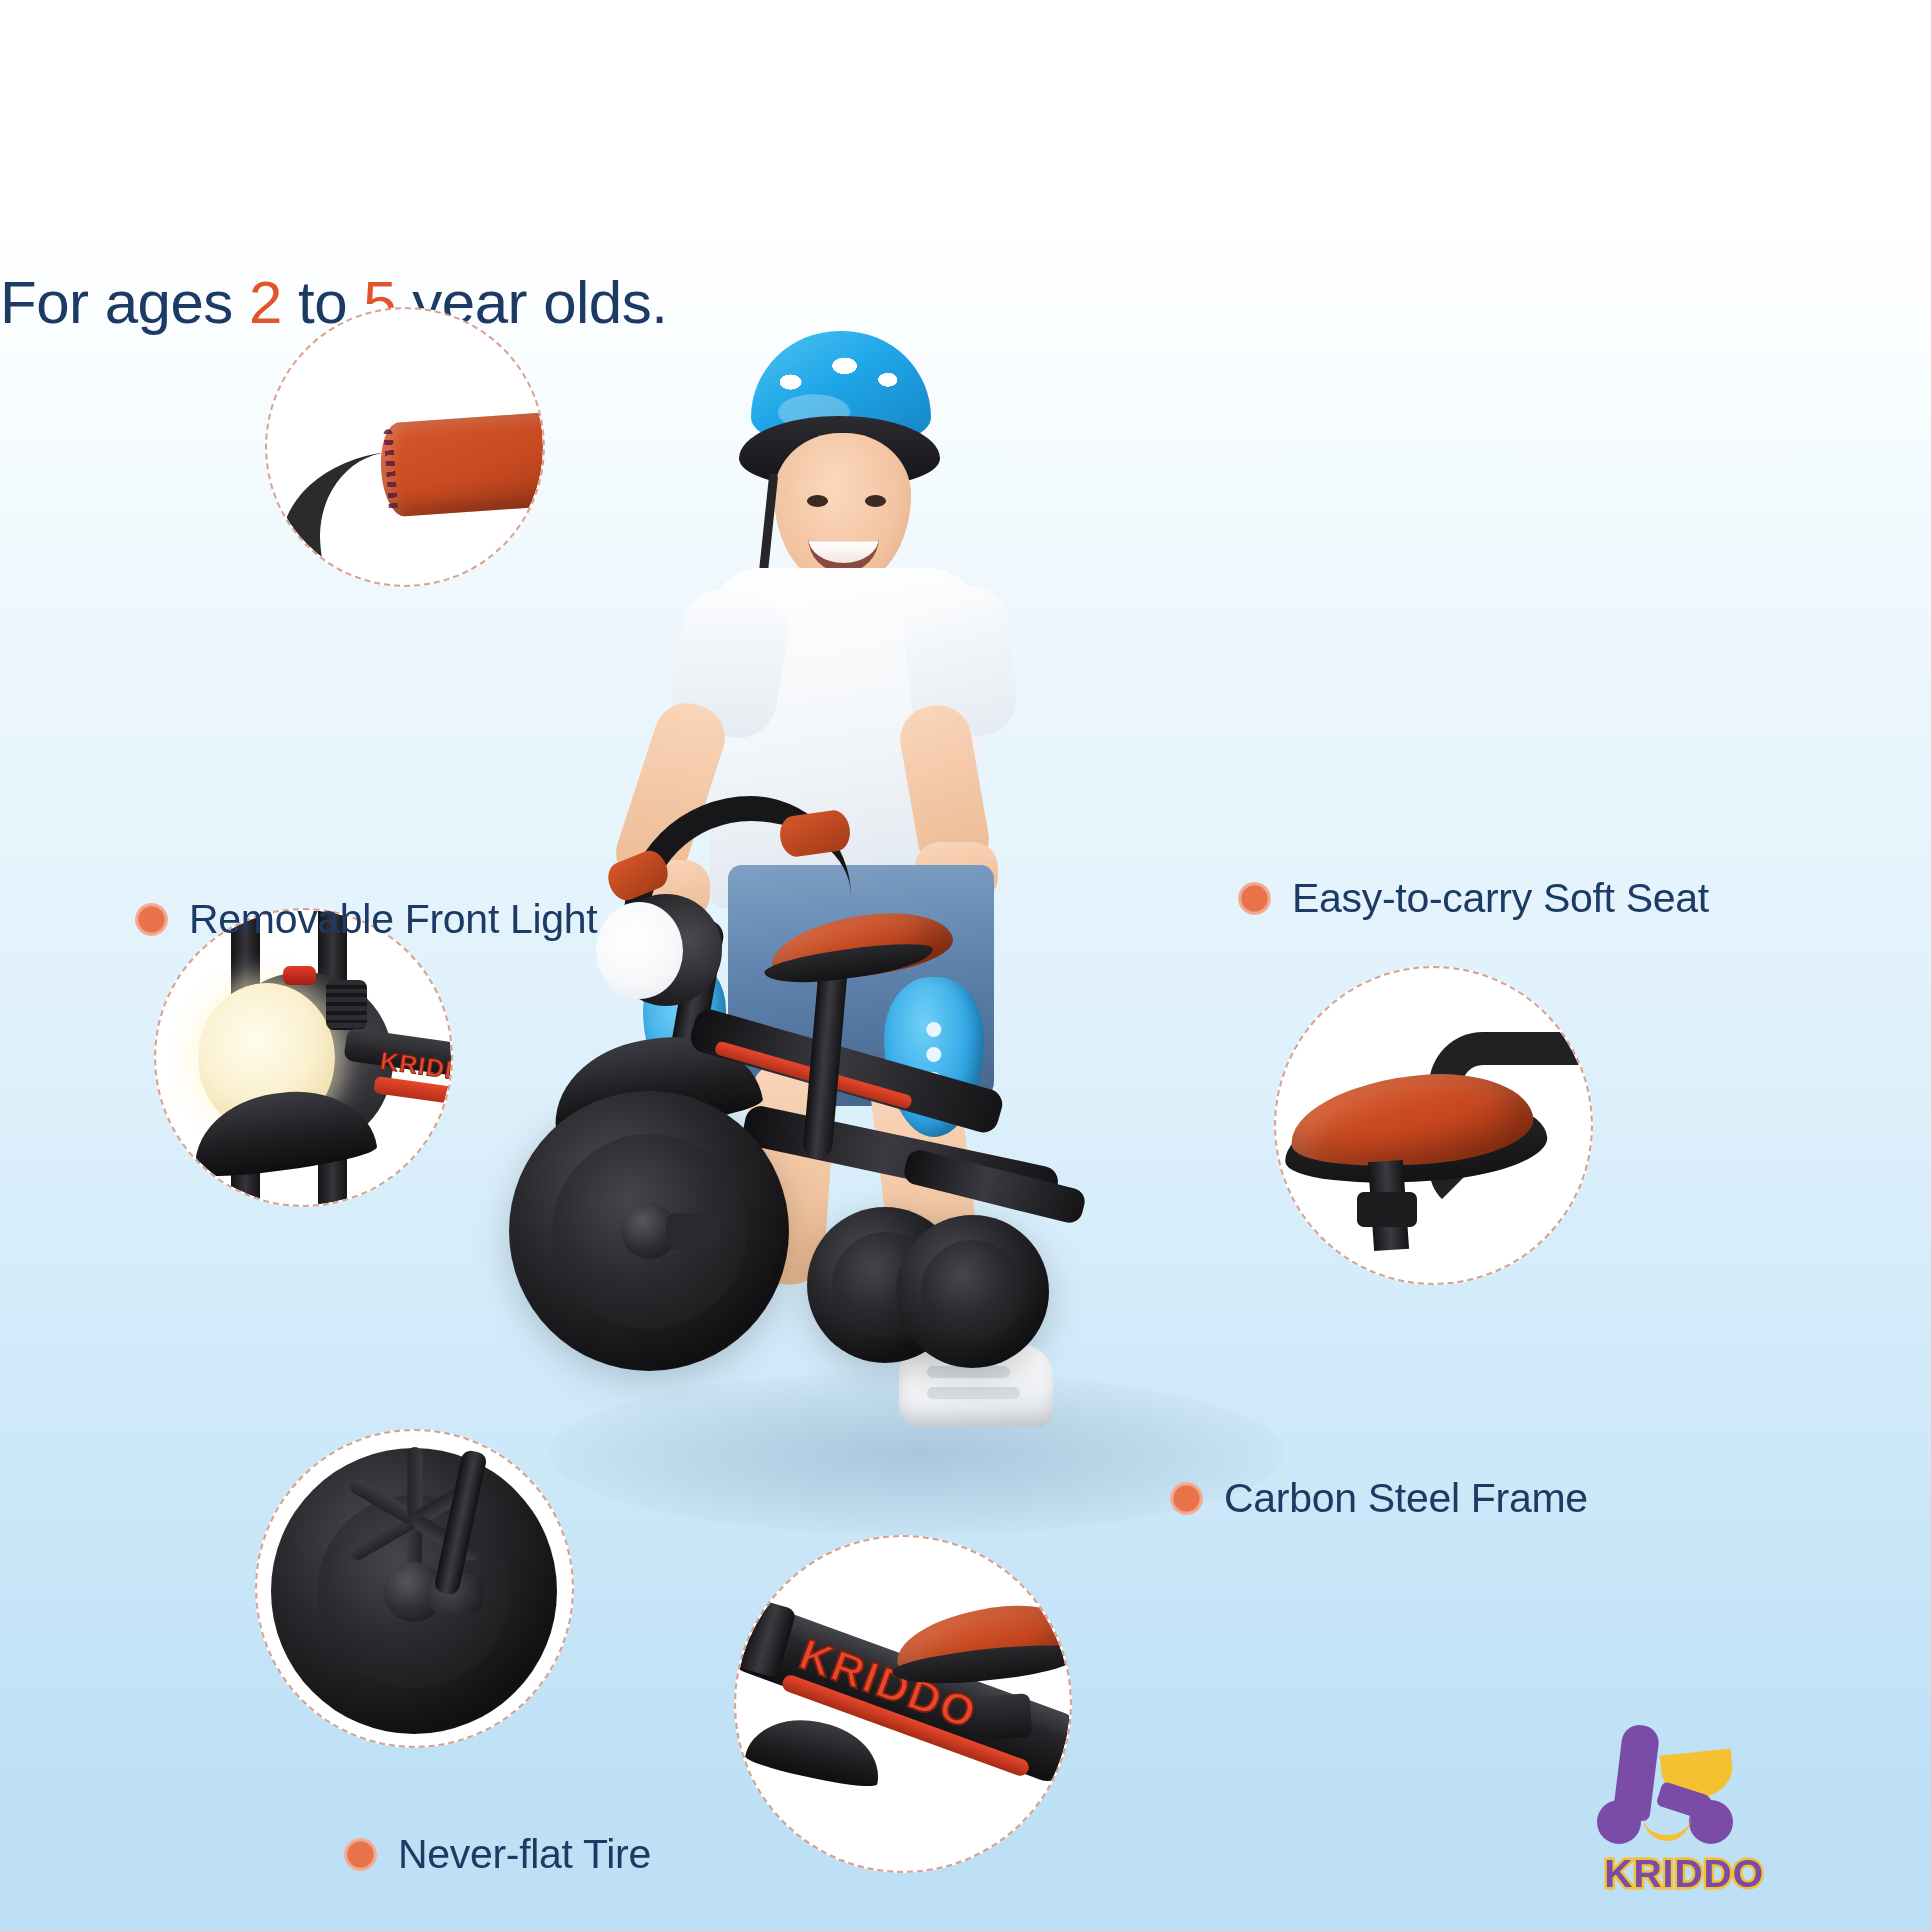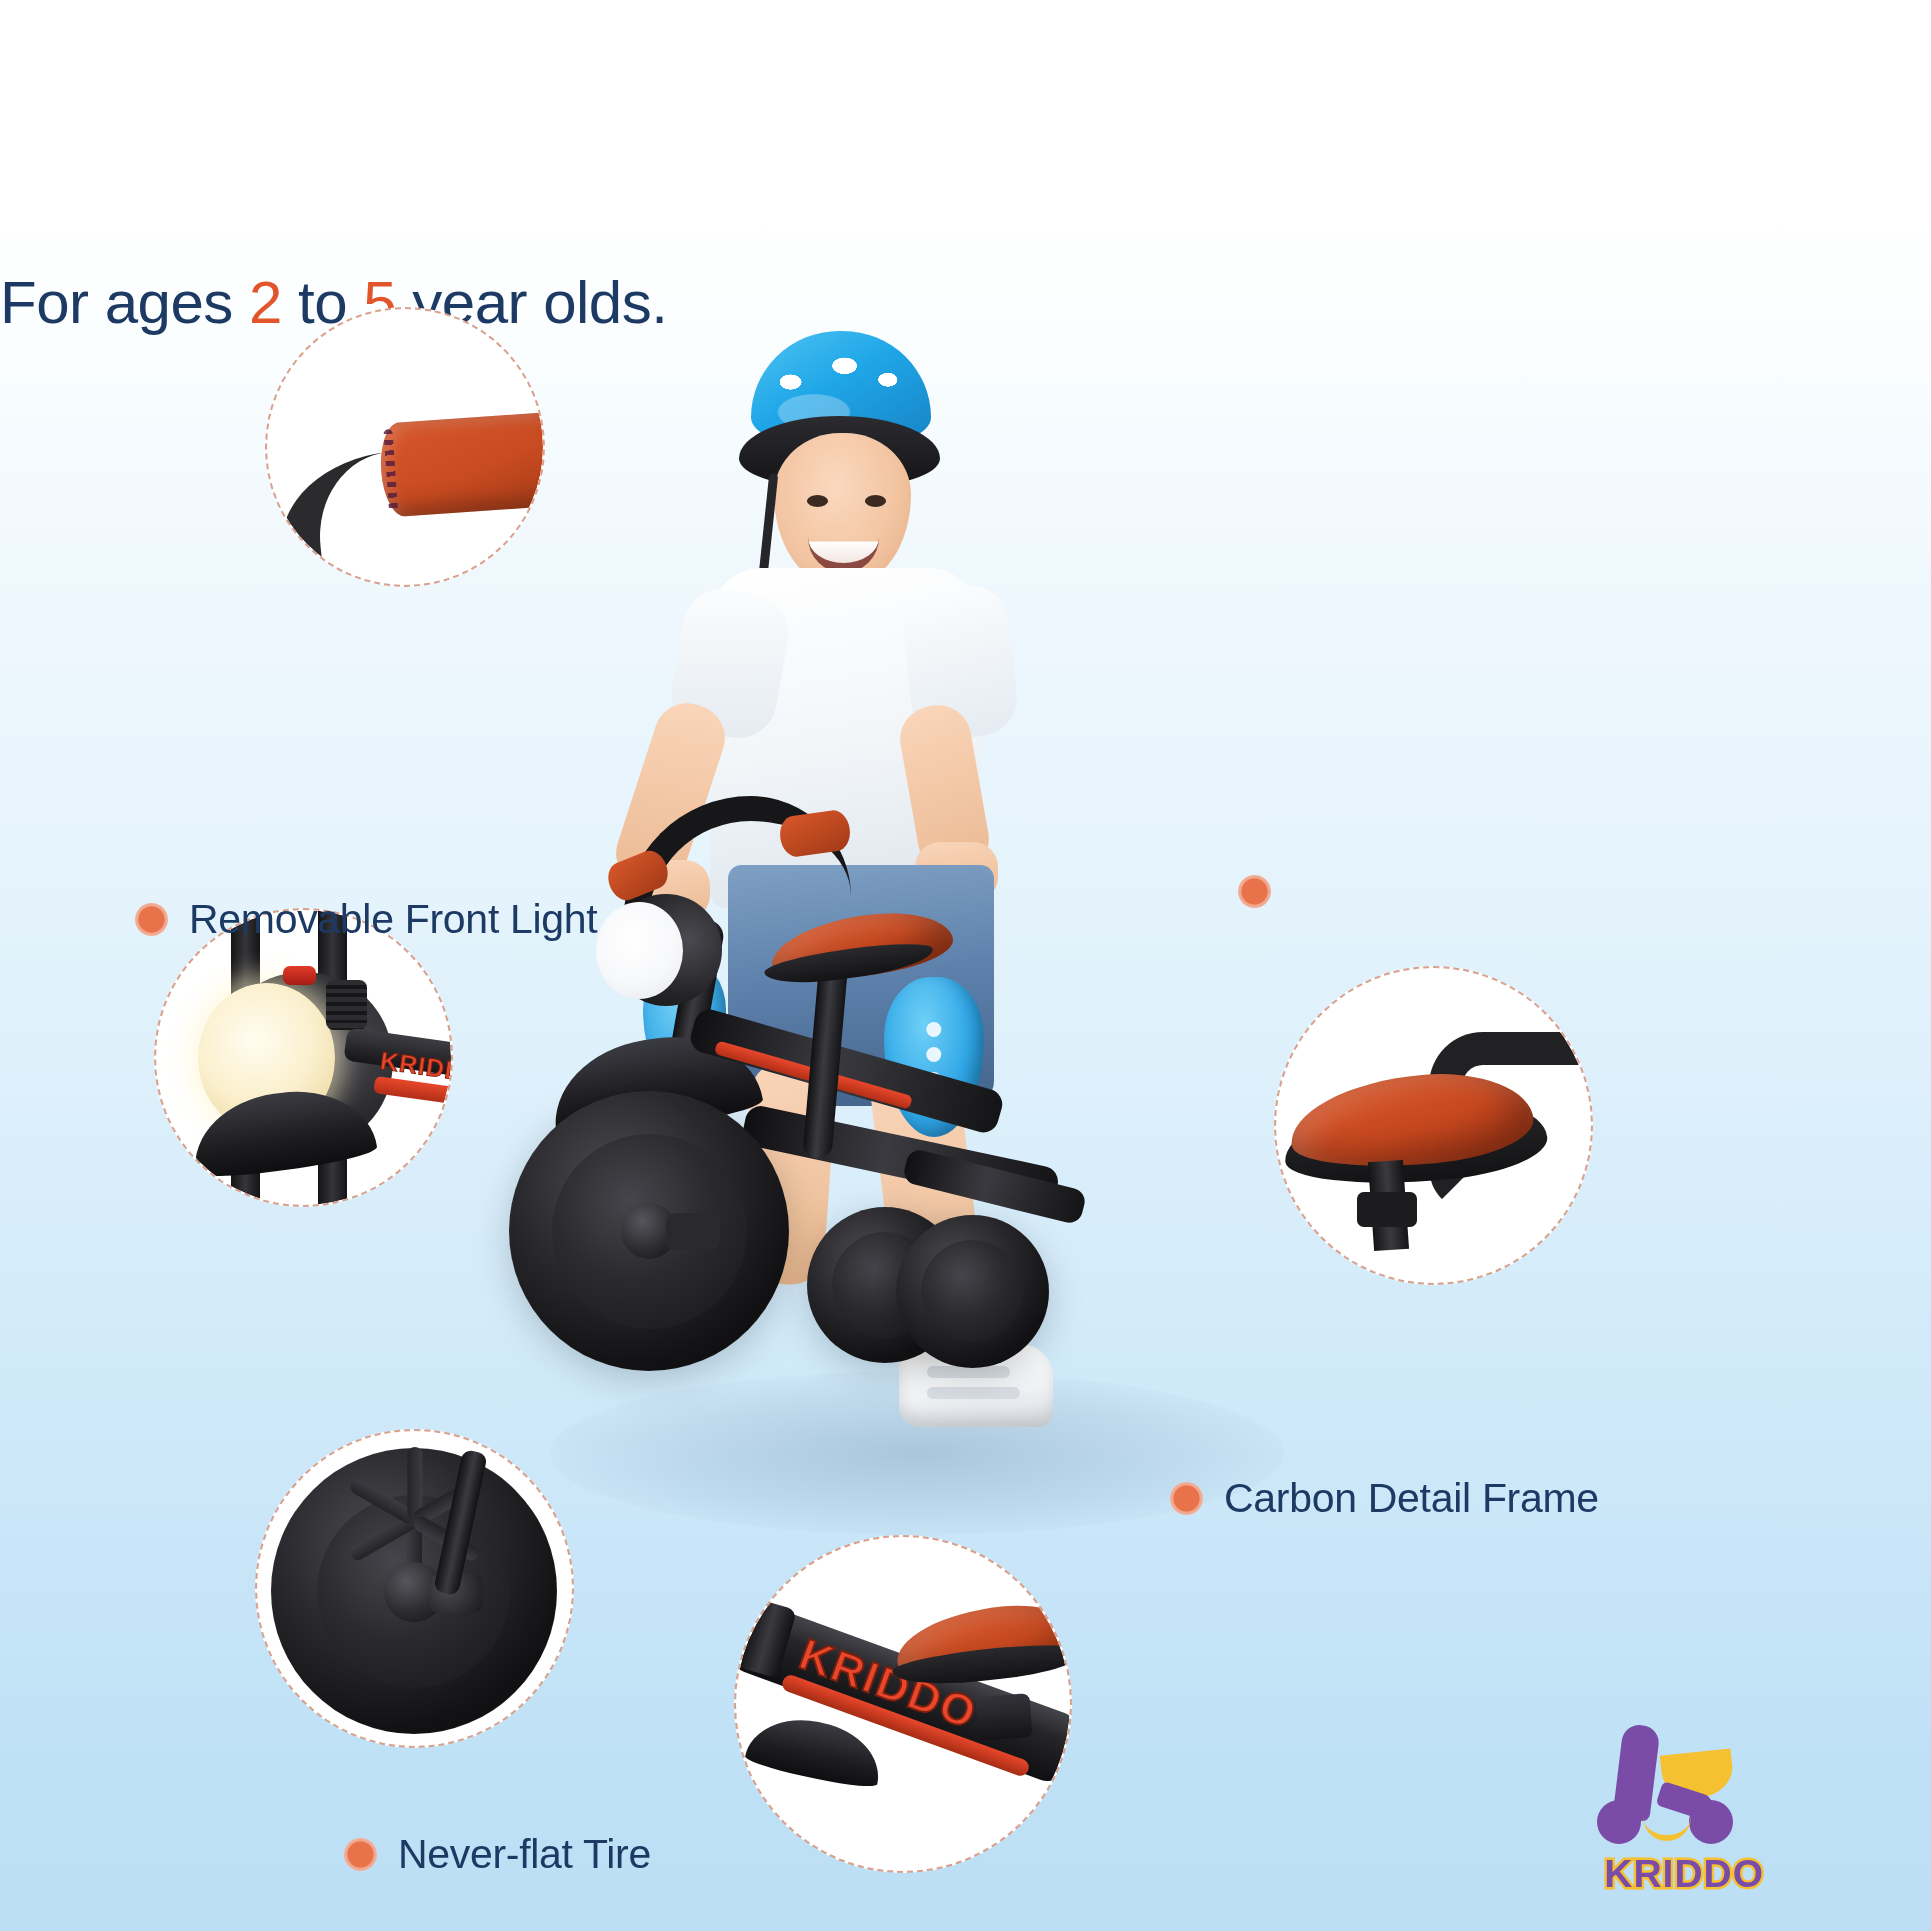--- a/index.html
+++ b/index.html
@@ -575,25 +575,26 @@
     </div>
   </div>
 
   <div class="feature-label" style="left:135px; top:896px;">
     <span class="bullet"></span>
     <span class="feature-text">Removable Front Light</span>
   </div>
 
   <div class="feature-label" style="left:1238px; top:875px;">
     <span class="bullet"></span>
+    <span class="feature-text">Easy-to-carry Soft Seat</span>
   </div>
 
   <div class="feature-label" style="left:1170px; top:1475px;">
     <span class="bullet"></span>
-    <span class="feature-text">Carbon Detail Frame</span>
+    <span class="feature-text">Carbon Steel Frame</span>
   </div>
 
   <div class="feature-label" style="left:344px; top:1831px;align-items:center;">
     <span class="bullet"></span>
     <span class="feature-text">Never-flat Tire</span>
   </div>
 
   <div id="logo">
     <div class="lg-bar"></div>
     <div class="lg-crescent"></div>

